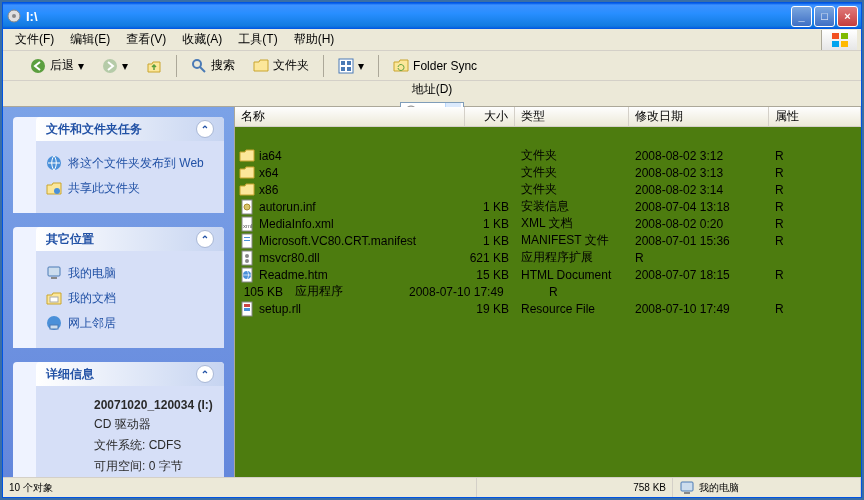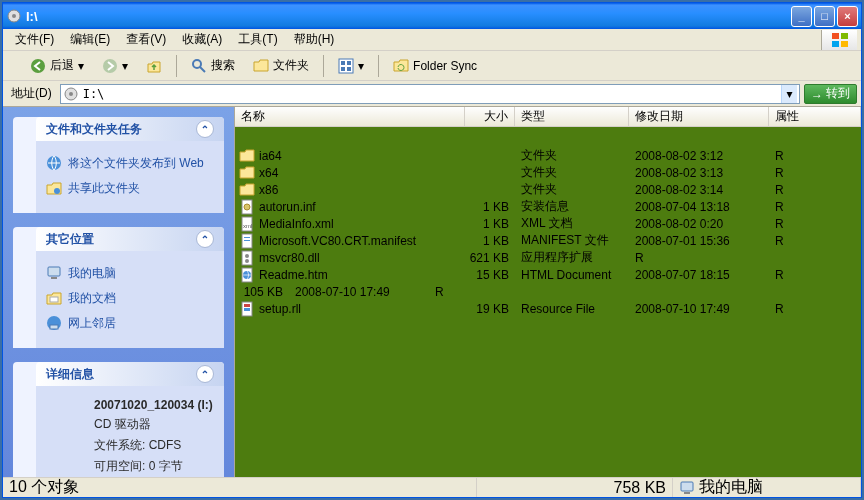--- a/index.html
+++ b/index.html
@@ -16,21 +16,21 @@
 .menubar { height: 22px; background: #ece9d8; border-bottom: 1px solid #d4d0c8; display: flex; align-items: center; padding: 0 4px; }
 .menubar-item { padding: 2px 8px; cursor: pointer; }
 .menubar-spacer { flex:1; }
 .menubar-logo { width: 36px; height: 20px; background: linear-gradient(to bottom,#fff,#e6e6e6); border-left:1px solid #aca899; display:flex; align-items:center; justify-content:center;}
 
 .toolbar { height: 30px; background: #ece9d8; border-bottom: 1px solid #d4d0c8; display:flex; align-items:center; padding: 0 20px; gap:4px;}
 .tbtn { display:inline-flex; align-items:center; gap:4px; padding:3px 6px; cursor:pointer; border:1px solid transparent; border-radius:3px;}
 .tbtn-icon { width:16px; height:16px; display:inline-flex; align-items:center; justify-content:center; }
 .sep { width:1px; height:22px; background:#aca899; margin:0 3px;}
 
-.addrbar { height: 26px; background:#ece9d8; border-bottom:1px solid #aca899; display:flex; align-items:center; padding:0 4px; gap:4px;}
+.addrbar { height: 26px; background:#ece9d8; border-bottom:1px solid #aca899; display:flex; align-items:center; padding:0 4px; gap:4px;flex-direction:column;}
 .addr-label { padding:0 4px;}
 .addr-box { flex:1; height:20px; background:#fff; border:1px solid #7f9db9; display:flex; align-items:center; padding:0 2px;}
 .addr-box-icon { width:16px; height:16px; margin-right:4px; display:inline-flex; align-items:center; justify-content:center;}
 .addr-text { flex:1; font-family: "SimSun", monospace;}
 .addr-dd { width:16px; height:18px; background:#dbeafd; border-left:1px solid #b8d6fb; display:flex; align-items:center; justify-content:center; cursor:pointer;}
 .go-btn { height:20px; padding:0 6px; background:linear-gradient(to bottom,#5eb85e,#2e8b2e); border:1px solid #2e7b2e; color:#fff; display:flex; align-items:center; gap:3px; cursor:pointer; border-radius:2px;}
 
 .content { flex:1; display:flex; background:#fff; overflow:hidden;}
 
 .sidebar { width: 232px; background: linear-gradient(to bottom,#7ba2e7 0%,#6487dc 100%); padding:10px; overflow:auto; border-right:1px solid #aca899;}
@@ -55,21 +55,21 @@
 .row { height:17px; display:flex; align-items:center; padding-left:4px;}
 .row-name { width:226px; display:flex; align-items:center; gap:4px;}
 .row-size { width:50px; text-align:right; padding-right:6px;}
 .row-type { width:114px; padding-left:6px;}
 .row-date { width:140px; padding-left:6px;}
 .row-attr { flex:1; padding-left:6px;}
 .row-icon { width:16px; height:16px; display:inline-flex; align-items:center; justify-content:center; flex-shrink:0;}
 .row.highlight .row-name { position:relative;}
 .row.highlight .row-name::after { content:''; position:absolute; left:-2px; right:14px; top:-1px; bottom:-1px; border:2px solid #e00; pointer-events:none;}
 
-.statusbar { height:20px; background:#ece9d8; border-top:1px solid #d4d0c8; display:flex; align-items:center; font-size:16px;}
+.statusbar { height:20px; background:#ece9d8; border-top:1px solid #d4d0c8; display:flex; align-items:center; font-size:10px;}
 .status-cell { padding:0 6px; border-right:1px solid #d4d0c8; height:100%; display:flex; align-items:center;}
 .status-cell.left { width:474px;}
 .status-cell.mid { width:196px; justify-content:flex-end;}
 .status-cell.right { flex:1; gap:4px;}
 
 .chev { width:18px; height:18px; border:1px solid #a9b8d6; border-radius:50%; background:#fff; display:flex; align-items:center; justify-content:center; color:#2151a5; font-size:10px;}
 
 svg { display:block; }
 </style>
 </head>
@@ -404,20 +404,21 @@
               </span>
               <span>Readme.htm</span>
             </div>
             <div class="row-size">15 KB</div>
             <div class="row-type">HTML Document</div>
             <div class="row-date">2008-07-07 18:15</div>
             <div class="row-attr">R</div>
           </div>
           <div class="row highlight">
             <div class="row-size">105 KB</div>
+            <div class="row-type">应用程序</div>
             <div class="row-date">2008-07-10 17:49</div>
             <div class="row-attr">R</div>
           </div>
           <div class="row">
             <div class="row-name">
               <span class="row-icon">
                 <svg width="16" height="16" viewBox="0 0 16 16">
                   <rect x="3" y="1" width="10" height="14" fill="#fff" stroke="#888"></rect>
                   <rect x="5" y="3" width="6" height="3" fill="#c44"></rect>
                   <rect x="5" y="7" width="6" height="3" fill="#4a90d9"></rect>

